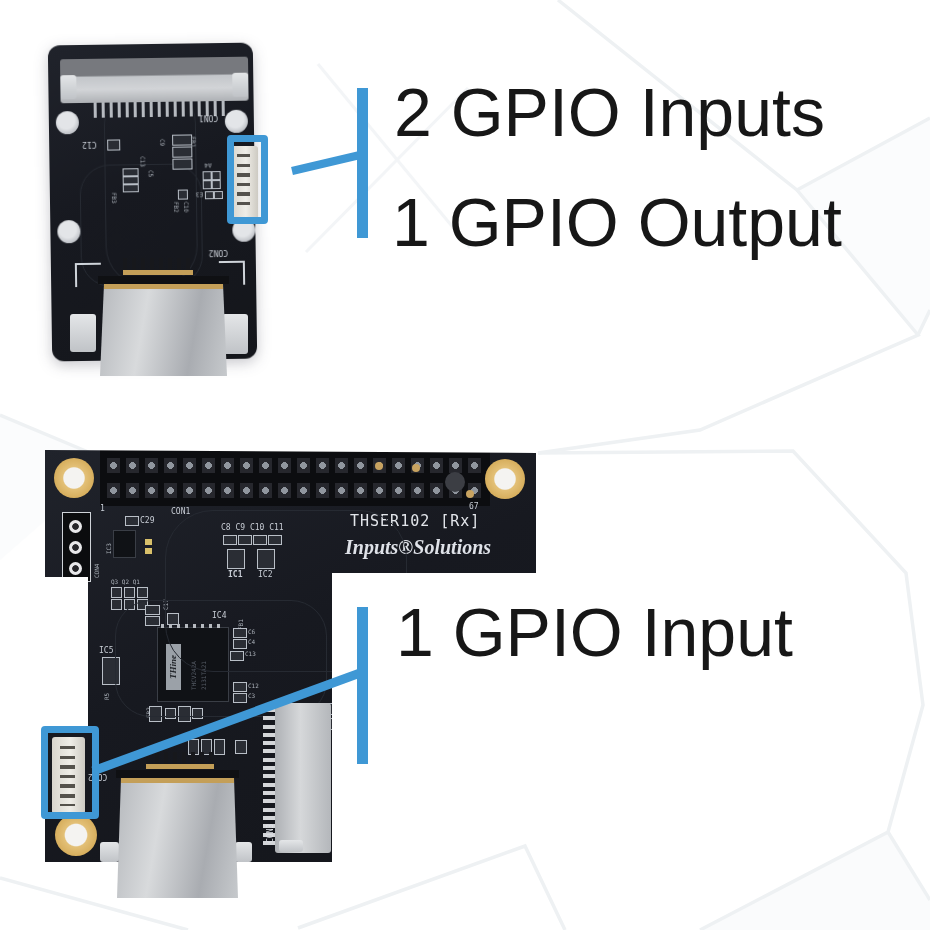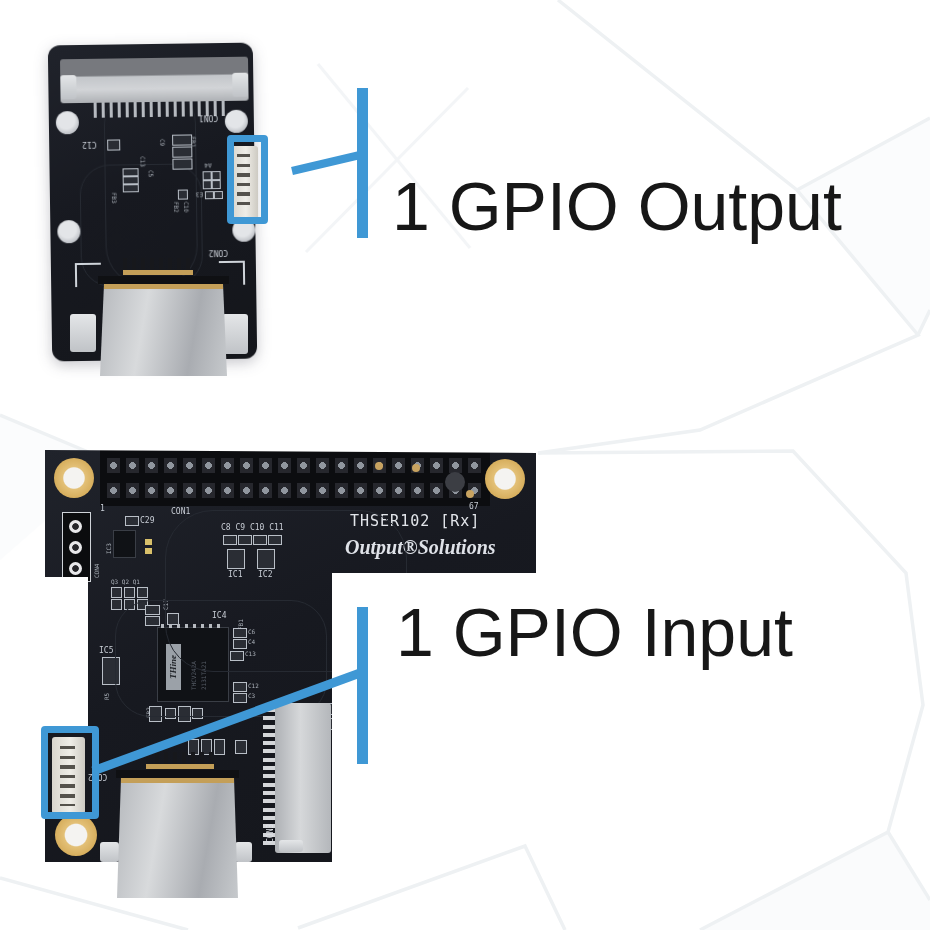--- a/index.html
+++ b/index.html
@@ -148,21 +148,21 @@
     <span class="silk" style="left:55px;top:54px;">1</span>
     <span class="silk" style="left:126px;top:57px;">CON1</span>
     <span class="silk" style="left:424px;top:52px;">67</span>
 
     <div class="hole-gold" style="left:9px;top:8px;width:40px;height:40px;"></div>
     <div class="hole-gold" style="left:440px;top:9px;width:40px;height:40px;"></div>
     <div class="hole-gold" style="left:10px;top:364px;width:42px;height:42px;"></div>
 
     <span class="silk" style="left:305px;top:63px;font-size:15px;line-height:16px;color:#e2e5ea;letter-spacing:1px;">THSER102 [Rx]</span>
     <span style="position:absolute;left:300px;top:86px;font-family:'Liberation Serif',serif;font-style:italic;
-                 font-weight:bold;font-size:20px;color:#dfe2e8;">Output®Solutions</span>
+                 font-weight:bold;font-size:20px;color:#dfe2e8;">Inputs®Solutions</span>
 
     <div class="abs" style="left:17px;top:62px;width:27px;height:68px;background:#0b0c0e;border:1.5px solid #cfd3d8;">
       <div style="position:absolute;left:6px;top:7px;width:13px;height:13px;border-radius:50%;background:radial-gradient(circle,#26262a 0 32%,#e8e8ea 40% 100%);"></div>
       <div style="position:absolute;left:6px;top:28px;width:13px;height:13px;border-radius:50%;background:radial-gradient(circle,#26262a 0 32%,#e8e8ea 40% 100%);"></div>
       <div style="position:absolute;left:6px;top:49px;width:13px;height:13px;border-radius:50%;background:radial-gradient(circle,#26262a 0 32%,#e8e8ea 40% 100%);"></div>
     </div>
     <span class="silk tiny rotL" style="left:48px;top:128px;">CON4</span>
 
     <span class="silk" style="left:95px;top:66px;">C29</span>
     <div class="comp" style="left:80px;top:66px;width:12px;height:8px;"></div>
@@ -171,21 +171,21 @@
     <div class="abs" style="left:100px;top:89px;width:7px;height:6px;background:#d9c06a;"></div>
     <div class="abs" style="left:100px;top:98px;width:7px;height:6px;background:#d9c06a;"></div>
 
     <span class="silk" style="left:176px;top:73px;">C8 C9 C10 C11</span>
     <div class="comp" style="left:178px;top:85px;width:12px;height:8px;"></div>
     <div class="comp" style="left:193px;top:85px;width:12px;height:8px;"></div>
     <div class="comp" style="left:208px;top:85px;width:12px;height:8px;"></div>
     <div class="comp" style="left:223px;top:85px;width:12px;height:8px;"></div>
     <div class="comp" style="left:182px;top:99px;width:16px;height:18px;"></div>
     <div class="comp" style="left:212px;top:99px;width:16px;height:18px;"></div>
-    <span class="silk" style="left:183px;top:120px;">IC1</span>
+    <span class="silk" style="left:183px;top:120px;font-weight:bold;">IC1</span>
     <span class="silk" style="left:213px;top:120px;">IC2</span>
 
     <span class="silk tiny" style="left:66px;top:128px;">Q3 Q2 Q1</span>
     <div class="comp" style="left:66px;top:137px;width:9px;height:9px;"></div>
     <div class="comp" style="left:79px;top:137px;width:9px;height:9px;"></div>
     <div class="comp" style="left:92px;top:137px;width:9px;height:9px;"></div>
     <div class="comp" style="left:66px;top:149px;width:9px;height:9px;"></div>
     <div class="comp" style="left:79px;top:149px;width:9px;height:9px;"></div>
     <div class="comp" style="left:92px;top:149px;width:9px;height:9px;"></div>
     <span class="silk tiny rotL" style="left:117px;top:160px;">C17</span>
@@ -259,17 +259,18 @@
   <svg class="layer" width="930" height="930">
     <line x1="292" y1="171" x2="360" y2="155" stroke="#3f98d5" stroke-width="8"></line>
     <rect x="357" y="88" width="11" height="150" fill="#3f98d5"></rect>
     <line x1="93" y1="771" x2="360" y2="673" stroke="#3f98d5" stroke-width="9"></line>
     <rect x="357" y="607" width="11" height="157" fill="#3f98d5"></rect>
   </svg>
 
   <div class="highlight" style="left:227px;top:135px;width:41px;height:89px;"></div>
   <div class="highlight" style="left:41px;top:726px;width:58px;height:93px;"></div>
 
-  <div class="anno" style="left:392px;top:172px;">1 GPIO Output</div>
+  <div class="anno" style="left:394px;top:78px;">2 GPIO Inputs</div>
+  <div class="anno" style="left:392px;top:188px;">1 GPIO Output</div>
 
   <div class="anno" style="left:396px;top:598px;">1 GPIO Input</div>
 
 </div>
 
 </body></html>

